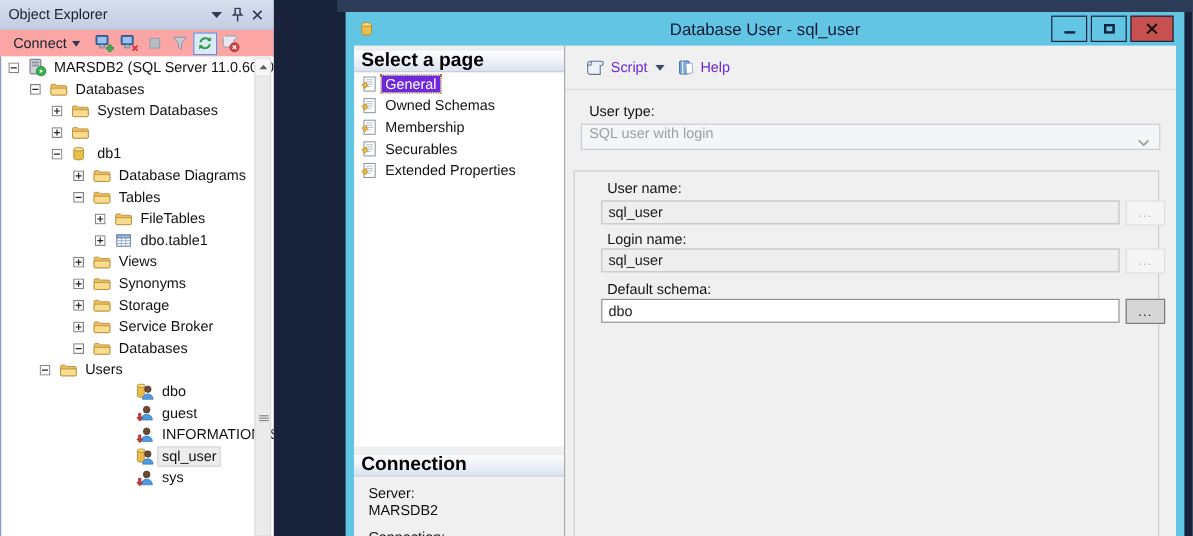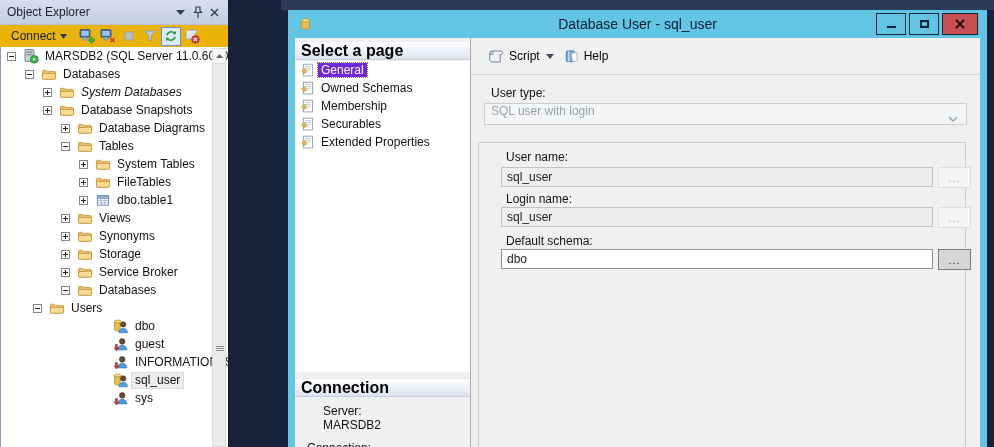--- a/index.html
+++ b/index.html
@@ -7,21 +7,21 @@
   body { position:relative; background:#18233b; font-family:"Liberation Sans", sans-serif; font-size:12px; color:#111; }
 
   
   .top-band { position:absolute; left:281px; top:0; right:0; height:10px; background:#2c3c58; }
 
   
   #object-explorer { position:absolute; left:0; top:0; width:228px; height:447px; background:#c9d3e5; }
   .oe-titlebar { height:24px; background:linear-gradient(#d6dfee,#c3cee2); display:flex; align-items:center; padding:0 5px 0 7px; }
   .oe-title { flex:1; font-size:12px; color:#15202e; }
   .oe-tb-btn { width:17px; height:17px; display:flex; align-items:center; justify-content:center; color:#2c3c55; }
-  .oe-toolbar { height:23px; background:#eab308; display:flex; align-items:center; padding-left:7px; border-top:1px solid #b7c2d8; }
+  .oe-toolbar { height:23px; background:#fca5a5; display:flex; align-items:center; padding-left:7px; border-top:1px solid #b7c2d8; }
   .connect-btn { display:flex; align-items:center; gap:4px; padding:2px 4px; color:#15202e; }
   .tb-sep { width:6px; }
   .tb-icon { width:20px; height:19px; display:flex; align-items:center; justify-content:center; margin-right:1px; }
   .tb-icon.highlighted { border:1px solid #6a8ed0; background:#dce9f8; }
   .oe-tree { position:absolute; left:0; top:47px; right:0; bottom:0; background:#fff; border-left:1px solid #8a9ab5; overflow:hidden; }
   .tree-row { display:flex; align-items:center; height:18px; white-space:nowrap; }
   .expander { flex:0 0 16px; width:16px; display:flex; align-items:center; }
   .t-icon { flex:0 0 18px; width:18px; height:16px; display:flex; align-items:center; }
   .t-icon svg, .icon svg { display:block; }
   .t-label { font-size:12px; line-height:15px; padding:0 3px; border:1px solid transparent; }
@@ -46,28 +46,28 @@
   
   .page-panel { position:absolute; left:0; top:0; width:175px; height:100%; }
   .panel-header { height:19px; background:linear-gradient(#fefefe,#dde4f0); border-top:1px solid #e8ecf4; border-bottom:1px solid #c5cedd; display:flex; align-items:center; padding-left:6px; font-weight:bold; font-size:16px; color:#000; }
   .hdr-select { position:absolute; top:3px; left:0; right:0; }
   .page-list { position:absolute; top:23px; left:1px; right:0; height:311px; background:#fff; }
   .page-item { display:flex; align-items:center; height:18px; padding-left:4px; }
   .p-icon { flex:0 0 18px; width:18px; height:16px; display:flex; align-items:center; }
   .p-label { font-size:12px; line-height:14px; padding:0 3px; }
   .p-label.selected { background:#6d28d9; color:#fff; outline:1px dotted #a06a3a; }
   .hdr-conn { position:absolute; top:340px; left:0; right:0; }
-  .conn-body { position:absolute; top:366px; left:28px; font-size:12px; line-height:14px; color:#111; }
+  .conn-body { position:absolute; top:366px; left:12px; font-size:12px; line-height:14px; color:#111; }
   .conn-label2 { position:absolute; top:403px; left:12px; font-size:12px; color:#111; }
   .vdivider { position:absolute; left:175px; top:0; bottom:0; width:1px; background:#ababab; }
 
   
   .main { position:absolute; left:176px; top:0; right:0; bottom:0; }
   .dlg-toolbar { height:37px; display:flex; align-items:center; padding-left:12px; border-bottom:1px solid #d8d8d8; }
-  .tbar-btn { display:flex; align-items:center; gap:5px; padding:3px 4px; color:#000000; }
+  .tbar-btn { display:flex; align-items:center; gap:5px; padding:3px 4px; color:#6d28d9; }
   .drop-arrow { font-size:9px; color:#3a4least; color:#3a4a60; padding:0 6px 0 2px; }
   .lbl { position:absolute; font-size:12px; color:#111; }
   .lbl-usertype { left:20px; top:48px; }
   .combo { position:absolute; left:13px; top:65px; width:483px; height:22px; background:#f4f5f6; border:1px solid #c8cdd4; display:flex; align-items:flex-start; padding-left:6px; color:#9aa0a8; font-size:12px; }
   .combo-chevron { position:absolute; right:8px; top:7px; }
   .groupbox { position:absolute; left:7px; top:104px; width:488px; height:340px; border:1px solid #cdcdcd; }
   .g-lbl { position:absolute; left:27px; font-size:12px; color:#111; }
   .txt { position:absolute; left:22px; width:432px; height:20px; border:1px solid #bfc3c8; background:#eeeeee; display:flex; align-items:center; padding-left:5px; font-size:12px; color:#1a1a1a; }
   .txt.enabled { background:#fff; border:1px solid #8c9196; }
   .browse { position:absolute; left:459px; width:33px; height:21px; display:flex; align-items:center; justify-content:center; font-size:11px; letter-spacing:1px; }
@@ -180,21 +180,21 @@
           </svg>
         </span>
         <span class="t-icon">
           <svg width="16" height="15" viewBox="0 0 16 16">
             <path d="M1 4.5c0-.6.4-1 1-1h3.2l1.2 1.2H14c.6 0 1 .4 1 1V12c0 .6-.4 1-1 1H2c-.6 0-1-.4-1-1z" fill="#f0bd5e" stroke="#b8923c" stroke-width="0.8"></path>
             <path d="M1 6.9h14V12c0 .6-.4 1-1 1H2c-.6 0-1-.4-1-1z" fill="#fadc8e" stroke="#b8923c" stroke-width="0.8"></path>
           </svg>
         </span>
         <span class="t-label">Databases</span>
       </div>
-      <div class="tree-row" style="padding-left: 42px; font-style: italic;">
+      <div class="tree-row" style="padding-left: 42px;">
         <span class="expander">
           <svg width="9" height="9" viewBox="0 0 9 9">
             <rect x="0.5" y="0.5" width="8" height="8" fill="#fff" stroke="#848484"></rect>
             <line x1="2" y1="4.5" x2="7" y2="4.5" stroke="#222"></line>
             <line x1="4.5" y1="2" x2="4.5" y2="7" stroke="#222"></line>
           </svg>
         </span>
         <span class="t-icon">
           <svg width="16" height="15" viewBox="0 0 16 16">
             <path d="M1 4.5c0-.6.4-1 1-1h3.2l1.2 1.2H14c.6 0 1 .4 1 1V12c0 .6-.4 1-1 1H2c-.6 0-1-.4-1-1z" fill="#f0bd5e" stroke="#b8923c" stroke-width="0.8"></path>
@@ -210,21 +210,35 @@
             <line x1="2" y1="4.5" x2="7" y2="4.5" stroke="#222"></line>
             <line x1="4.5" y1="2" x2="4.5" y2="7" stroke="#222"></line>
           </svg>
         </span>
         <span class="t-icon">
           <svg width="16" height="15" viewBox="0 0 16 16">
             <path d="M1 4.5c0-.6.4-1 1-1h3.2l1.2 1.2H14c.6 0 1 .4 1 1V12c0 .6-.4 1-1 1H2c-.6 0-1-.4-1-1z" fill="#f0bd5e" stroke="#b8923c" stroke-width="0.8"></path>
             <path d="M1 6.9h14V12c0 .6-.4 1-1 1H2c-.6 0-1-.4-1-1z" fill="#fadc8e" stroke="#b8923c" stroke-width="0.8"></path>
           </svg>
         </span>
-        <span class="t-label">Database Snapshots</span>
+      </div>
+      <div class="tree-row" style="padding-left: 42px;">
+        <span class="expander">
+          <svg width="9" height="9" viewBox="0 0 9 9">
+            <rect x="0.5" y="0.5" width="8" height="8" fill="#fff" stroke="#848484"></rect>
+            <line x1="2" y1="4.5" x2="7" y2="4.5" stroke="#222"></line>
+          </svg>
+        </span>
+        <span class="t-icon">
+          <svg width="13" height="16" viewBox="0 0 16 16">
+            <path d="M3 3.5v9c0 1.1 2.2 2 5 2s5-.9 5-2v-9" fill="#e9bd4f" stroke="#a8861f" stroke-width="0.8"></path>
+            <ellipse cx="8" cy="3.5" rx="5" ry="2" fill="#f6dc8c" stroke="#a8861f" stroke-width="0.8"></ellipse>
+          </svg>
+        </span>
+        <span class="t-label">db1</span>
       </div>
       <div class="tree-row" style="padding-left: 60px;">
         <span class="expander">
           <svg width="9" height="9" viewBox="0 0 9 9">
             <rect x="0.5" y="0.5" width="8" height="8" fill="#fff" stroke="#848484"></rect>
             <line x1="2" y1="4.5" x2="7" y2="4.5" stroke="#222"></line>
             <line x1="4.5" y1="2" x2="4.5" y2="7" stroke="#222"></line>
           </svg>
         </span>
         <span class="t-icon">
@@ -242,36 +256,20 @@
             <line x1="2" y1="4.5" x2="7" y2="4.5" stroke="#222"></line>
           </svg>
         </span>
         <span class="t-icon">
           <svg width="16" height="15" viewBox="0 0 16 16">
             <path d="M1 4.5c0-.6.4-1 1-1h3.2l1.2 1.2H14c.6 0 1 .4 1 1V12c0 .6-.4 1-1 1H2c-.6 0-1-.4-1-1z" fill="#f0bd5e" stroke="#b8923c" stroke-width="0.8"></path>
             <path d="M1 6.9h14V12c0 .6-.4 1-1 1H2c-.6 0-1-.4-1-1z" fill="#fadc8e" stroke="#b8923c" stroke-width="0.8"></path>
           </svg>
         </span>
         <span class="t-label">Tables</span>
-      </div>
-      <div class="tree-row" style="padding-left: 78px;">
-        <span class="expander">
-          <svg width="9" height="9" viewBox="0 0 9 9">
-            <rect x="0.5" y="0.5" width="8" height="8" fill="#fff" stroke="#848484"></rect>
-            <line x1="2" y1="4.5" x2="7" y2="4.5" stroke="#222"></line>
-            <line x1="4.5" y1="2" x2="4.5" y2="7" stroke="#222"></line>
-          </svg>
-        </span>
-        <span class="t-icon">
-          <svg width="16" height="15" viewBox="0 0 16 16">
-            <path d="M1 4.5c0-.6.4-1 1-1h3.2l1.2 1.2H14c.6 0 1 .4 1 1V12c0 .6-.4 1-1 1H2c-.6 0-1-.4-1-1z" fill="#f0bd5e" stroke="#b8923c" stroke-width="0.8"></path>
-            <path d="M1 6.9h14V12c0 .6-.4 1-1 1H2c-.6 0-1-.4-1-1z" fill="#fadc8e" stroke="#b8923c" stroke-width="0.8"></path>
-          </svg>
-        </span>
-        <span class="t-label">System Tables</span>
       </div>
       <div class="tree-row" style="padding-left: 78px;">
         <span class="expander">
           <svg width="9" height="9" viewBox="0 0 9 9">
             <rect x="0.5" y="0.5" width="8" height="8" fill="#fff" stroke="#848484"></rect>
             <line x1="2" y1="4.5" x2="7" y2="4.5" stroke="#222"></line>
             <line x1="4.5" y1="2" x2="4.5" y2="7" stroke="#222"></line>
           </svg>
         </span>
         <span class="t-icon">

